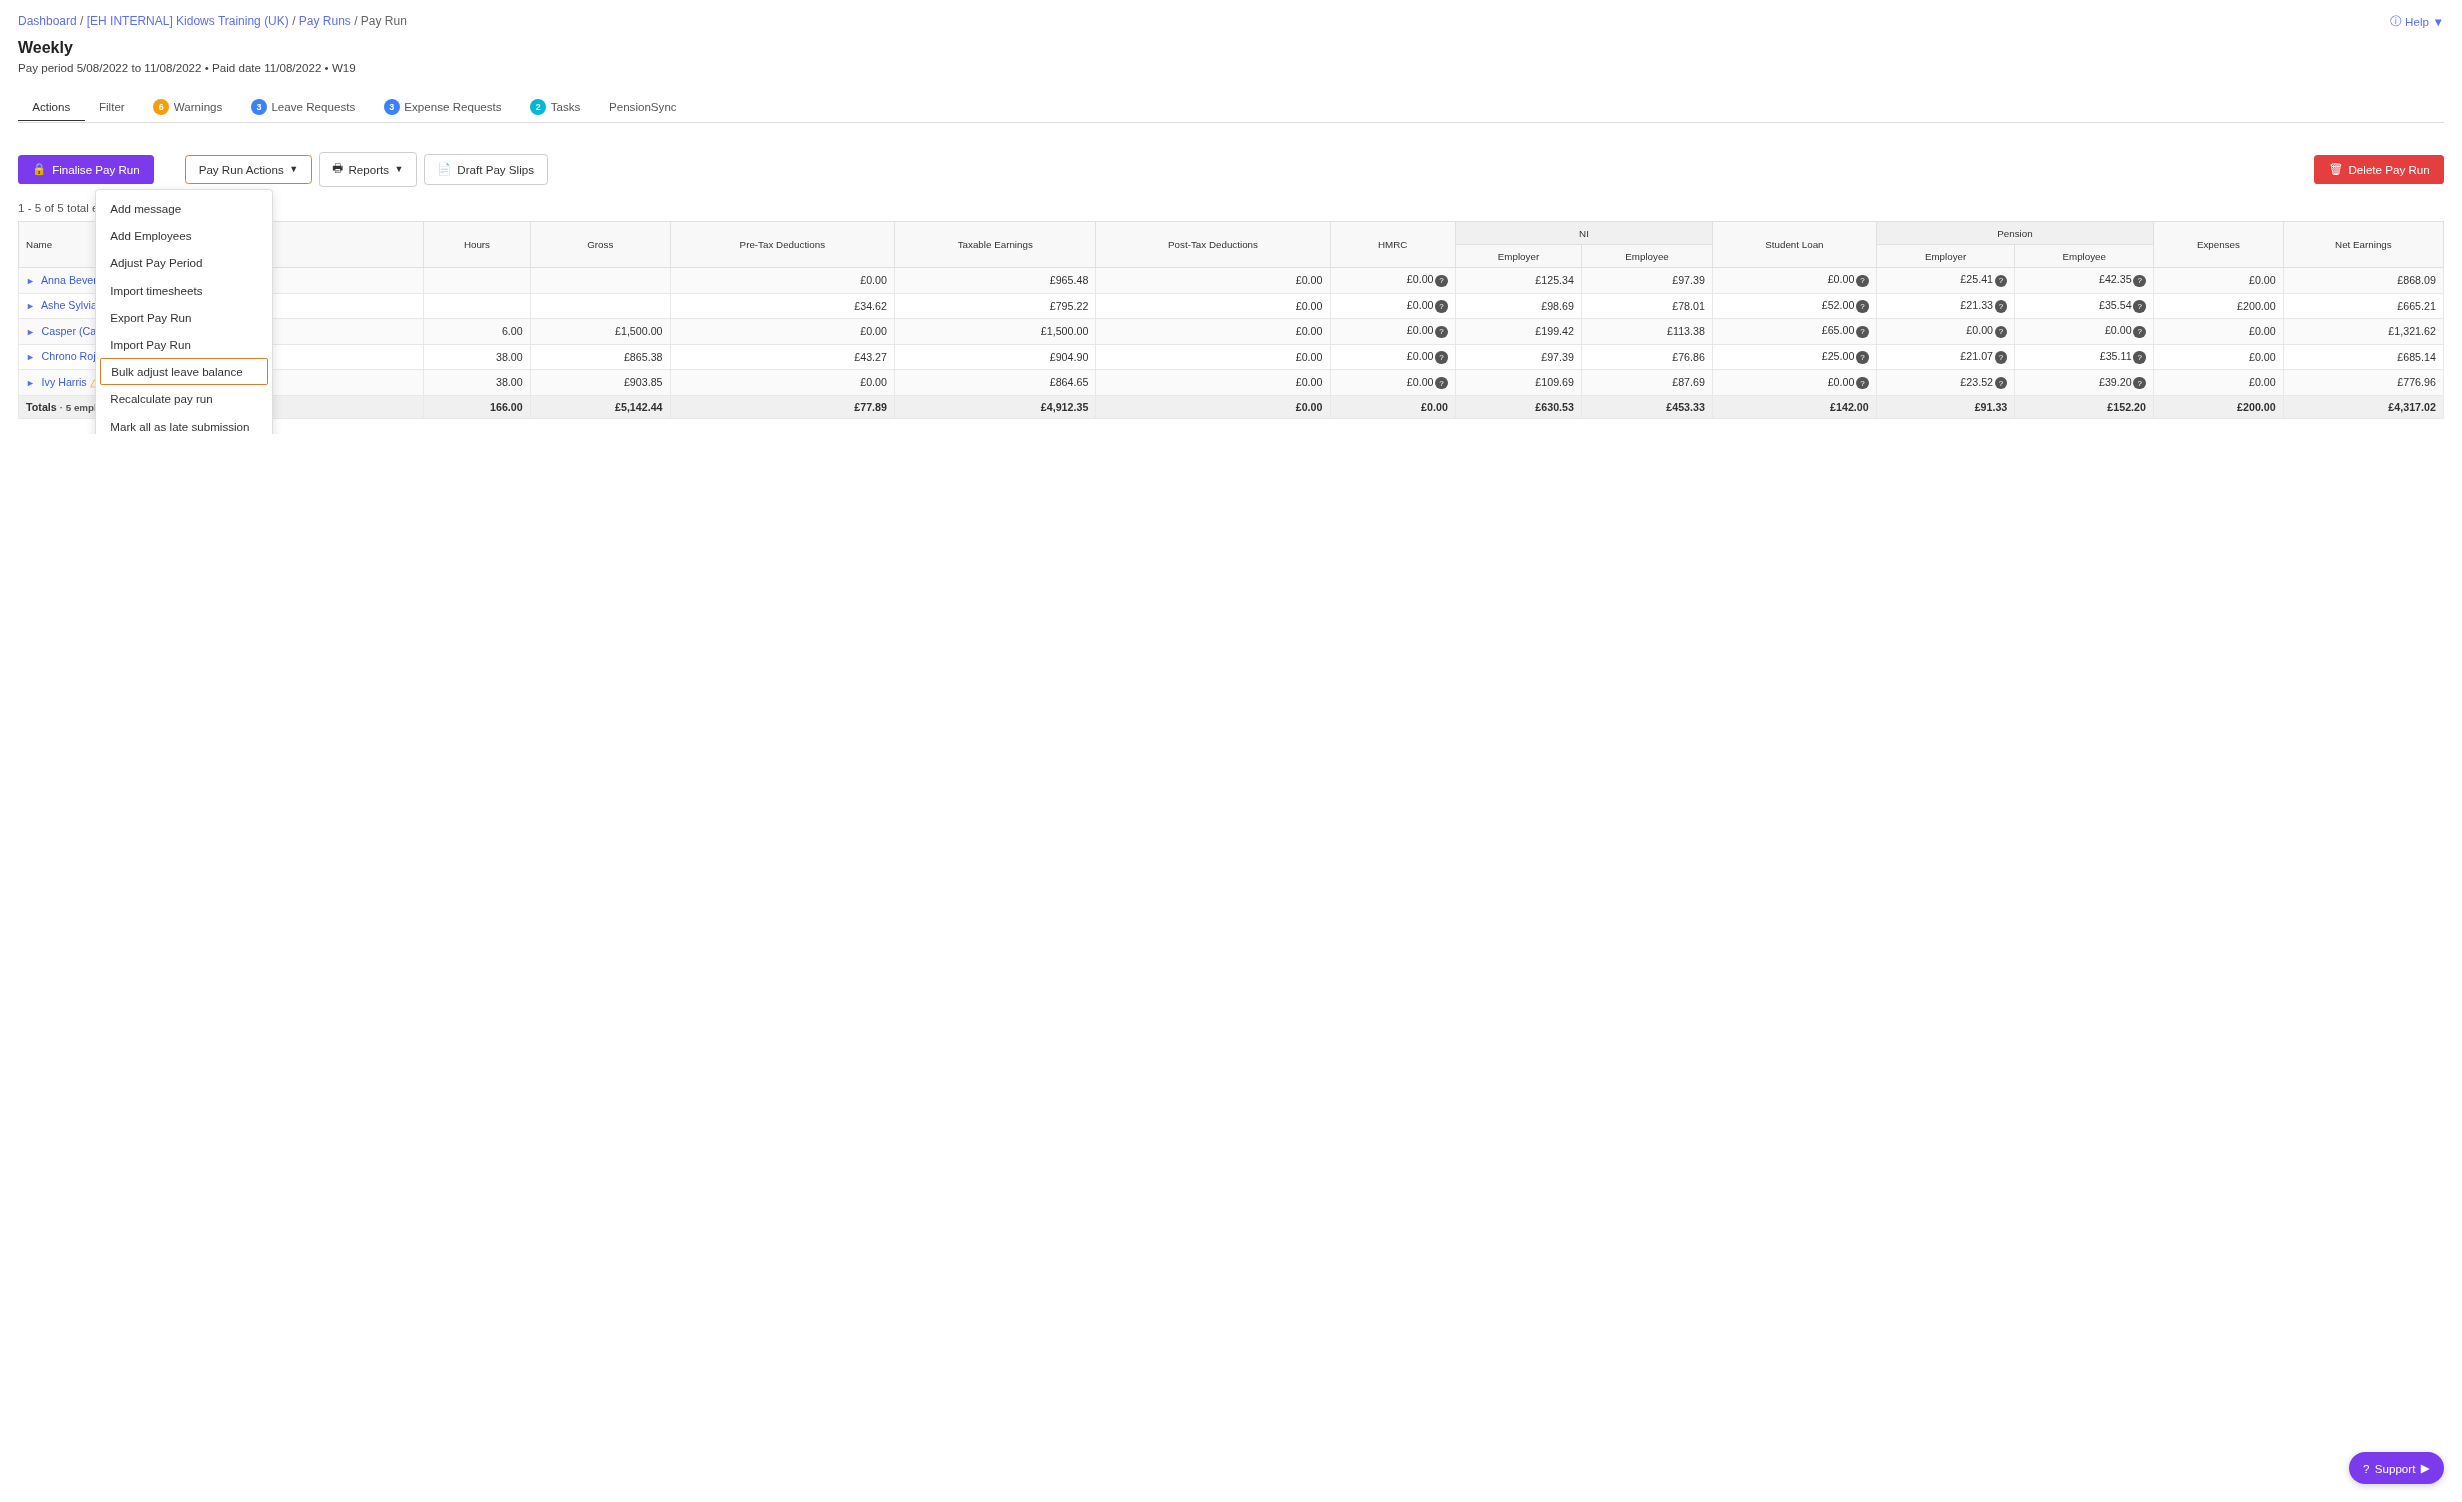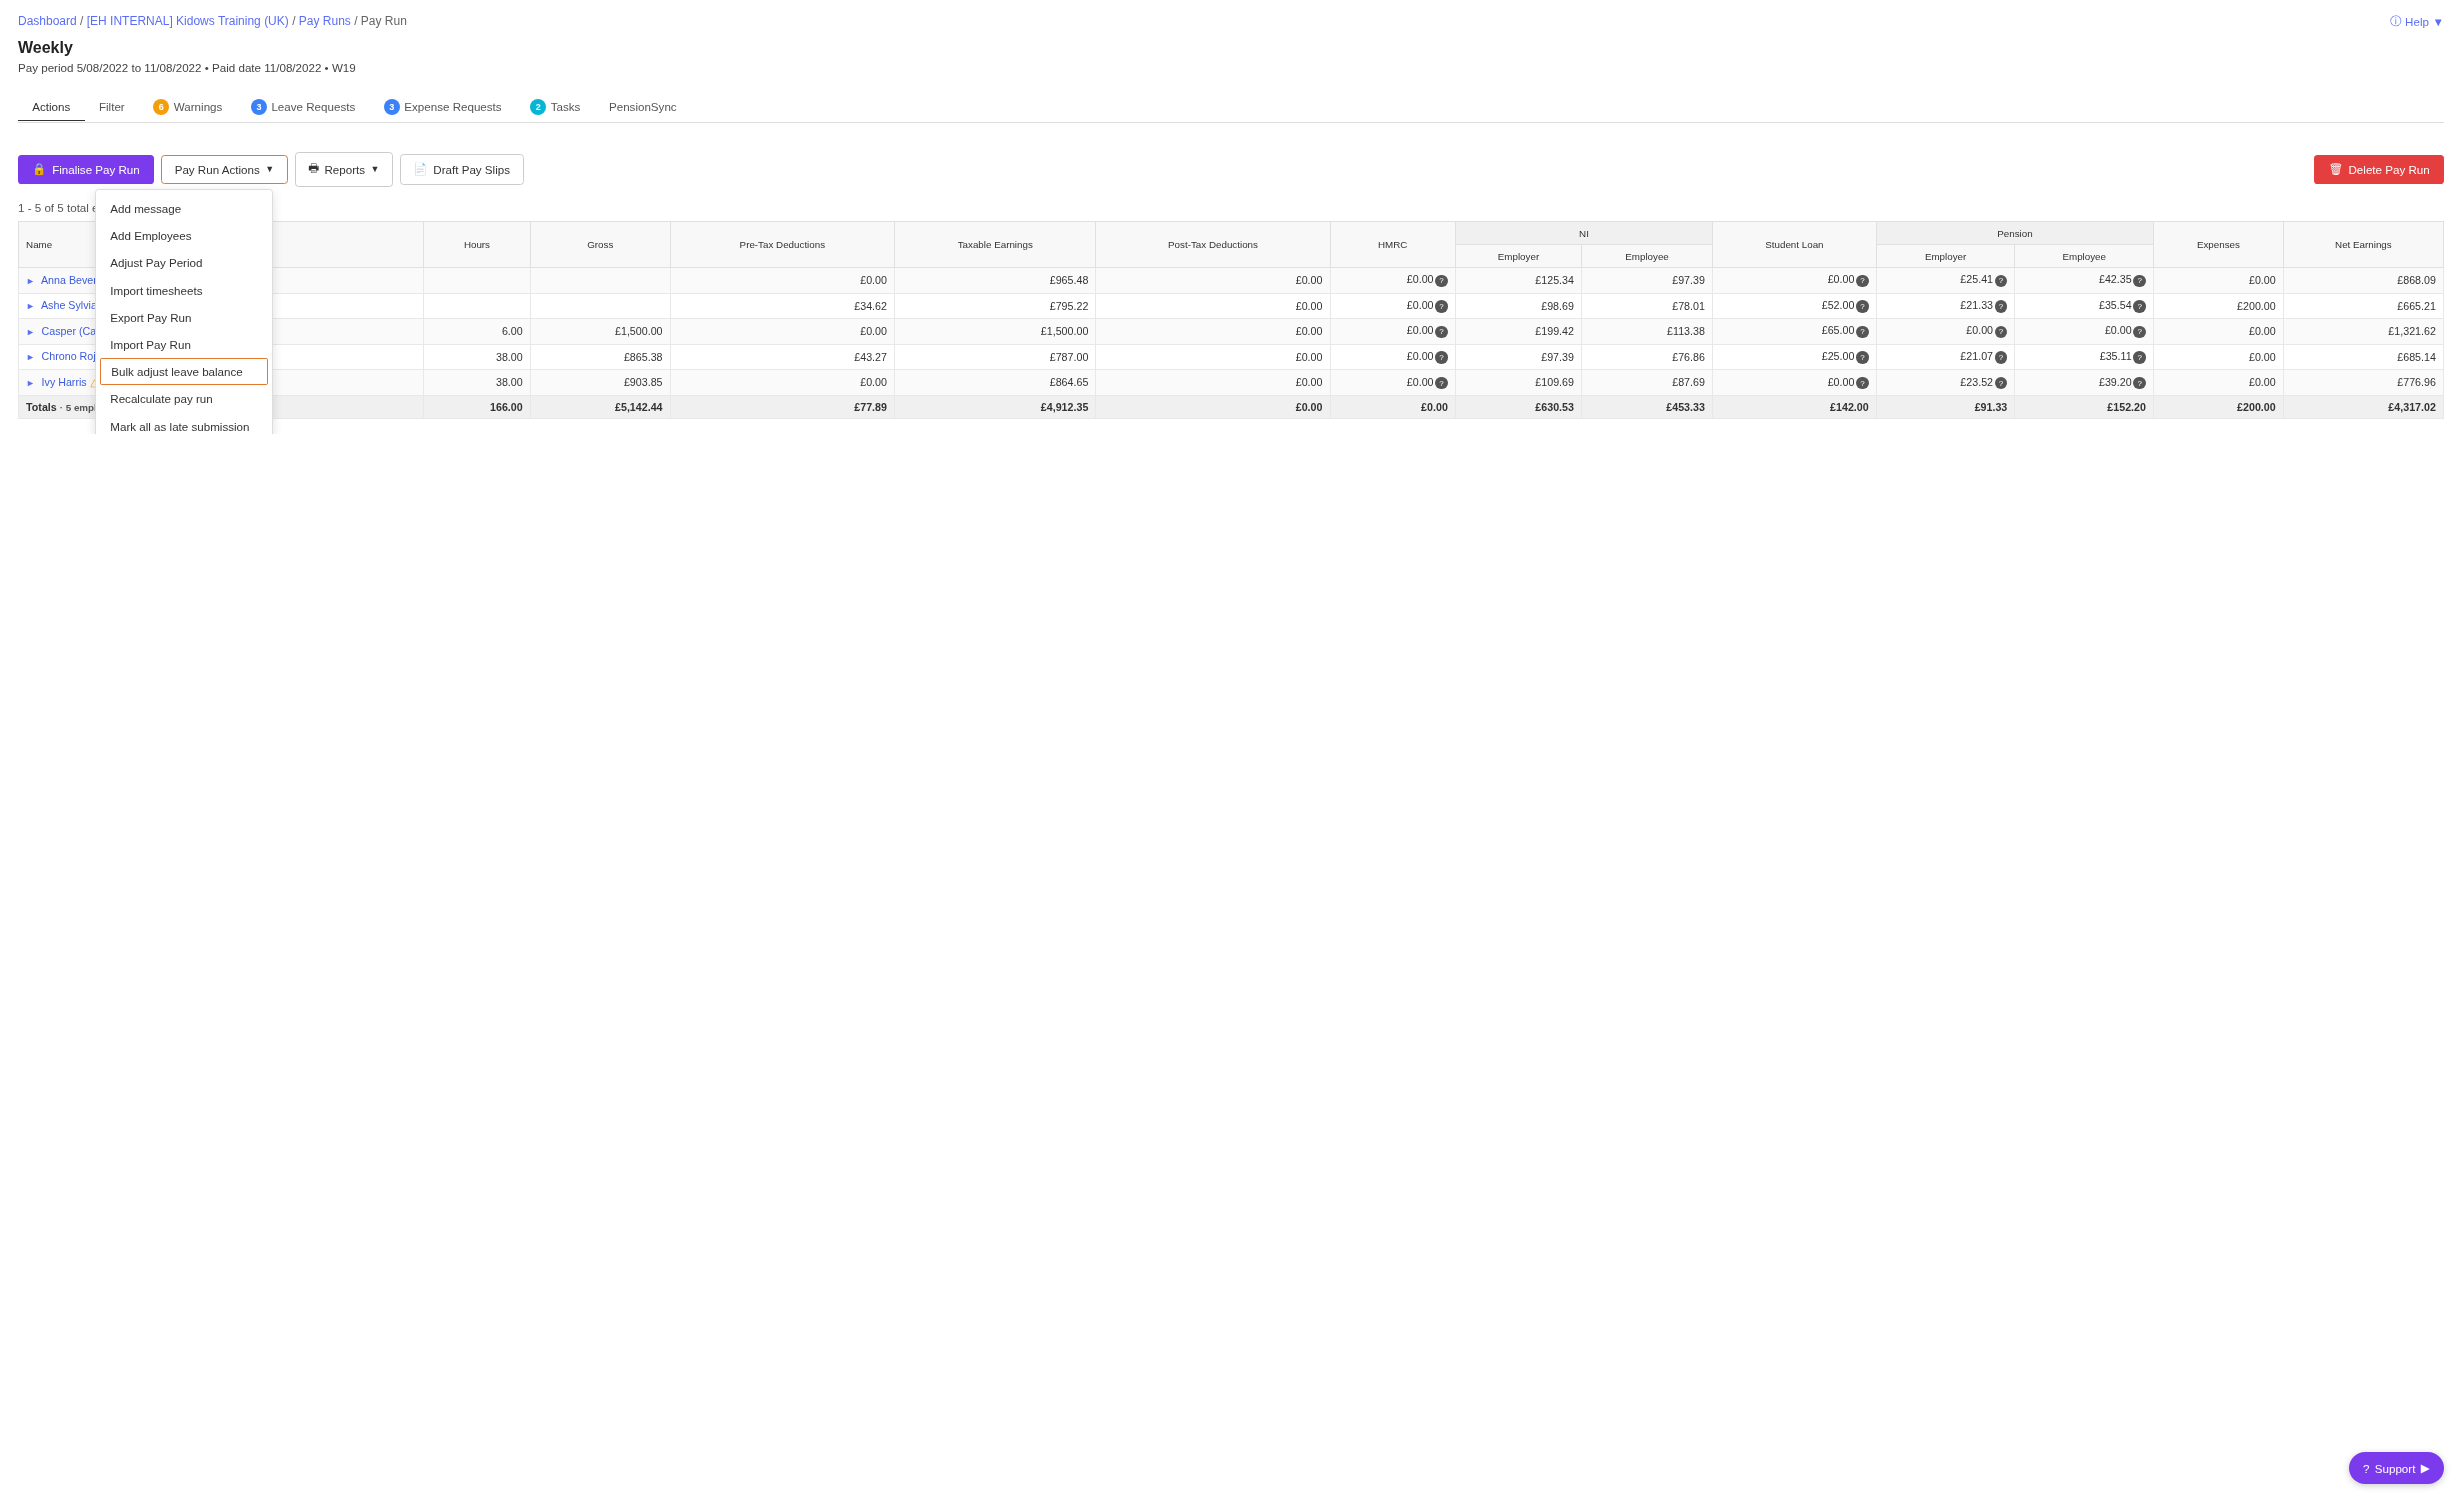--- a/index.html
+++ b/index.html
@@ -17,21 +17,21 @@
     .tabs { display: flex; align-items: center; border-bottom: 0.9px solid #ddd; margin-bottom: 29px; gap: 0; }
     .tab { padding: 7.1px 14.3px; font-size: 11.6px; cursor: pointer; color: #555; text-decoration: none; border-bottom: 1.8px solid transparent; margin-bottom: -0.9px; display: flex; align-items: center; gap: 4.5px; }
     .tab.active { color: #333; font-weight: 500; border-bottom: 1.8px solid #333; }
     .tab-badge { display: inline-flex; align-items: center; justify-content: center; width: 16px; height: 16px; border-radius: 50%; font-size: 9px; font-weight: 600; color: #fff; }
     .badge-orange { background: #f59e0b; }
     .badge-blue { background: #3b82f6; }
     .badge-teal { background: #06b6d4; }
 
     .toolbar { display: flex; align-items: center; gap: 7.1px; margin-bottom: 14.3px; position: relative; }
     .btn-finalise { background: #7c3aed; color: #fff; border: none; padding: 7.1px 14.3px; border-radius: 3.6px; font-size: 11.6px; cursor: pointer; display: flex; align-items: center; gap: 5.4px; font-weight: 500; }
-    .btn-pay-run-actions { background: #fff; color: #333; border: 1.8px solid #e07a30; padding: 7.1px 12.5px; border-radius: 3.6px; font-size: 11.6px; cursor: pointer; display: flex; align-items: center; gap: 5.4px; font-weight: 500; }
+    .btn-pay-run-actions { background: #fff; color: #333; border: 1.8px solid #e07a30; padding: 7.1px 12.5px; border-radius: 3.6px; font-size: 11.6px; cursor: pointer; display: flex; align-items: center; gap: 5.4px; font-weight: 500; margin-left: 24px; }
     .btn-reports { background: #fff; color: #333; border: 0.9px solid #ccc; padding: 7.1px 12.5px; border-radius: 3.6px; font-size: 11.6px; cursor: pointer; display: flex; align-items: center; gap: 5.4px; }
     .btn-draft { background: #fff; color: #333; border: 0.9px solid #ccc; padding: 7.1px 12.5px; border-radius: 3.6px; font-size: 11.6px; cursor: pointer; display: flex; align-items: center; gap: 5.4px; }
     .btn-delete { background: #e53e3e; color: #fff; border: none; padding: 7.1px 14.3px; border-radius: 3.6px; font-size: 11.6px; cursor: pointer; display: flex; align-items: center; gap: 5.4px; margin-left: auto; }
 
     .dropdown-menu { position: absolute; top: 37px; left: 77px; background: #fff; border: 0.9px solid #ddd; border-radius: 3.6px; box-shadow: 0 3.6px 10.7px rgba(0,0,0,0.12); z-index: 100; min-width: 178px; padding: 5px 0; }
     .dropdown-item { padding: 7.1px 14.3px; font-size: 11.6px; cursor: pointer; color: #333; }
     .dropdown-item.highlighted { border: 0.9px solid #e07a30; border-radius: 1.8px; margin: 0 3.6px; padding: 6.2px 10.7px; }
 
     .employee-count { font-size: 11.6px; color: #555; margin-bottom: 7.1px; }
 
@@ -255,21 +255,21 @@
       <span class="chevron-row">►</span>
       Chrono Roji
       <span class="row-actions">
     <span class="row-icon">☰</span>
     <span class="row-icon">✎</span>
   </span>
     </td>
     <td>38.00</td>
     <td>£865.38</td>
     <td>£43.27</td>
-    <td>£787.00</td>
+    <td>£904.90</td>
     <td>£0.00</td>
     <td>£0.00<span class="info-icon">?</span></td>
     <td>£97.39</td>
     <td>£76.86</td>
     <td>£25.00<span class="info-icon">?</span></td>
     <td>£21.07<span class="info-icon">?</span></td>
     <td>£35.11<span class="info-icon">?</span></td>
     <td>£0.00</td>
     <td>£685.14</td>
   </tr>

